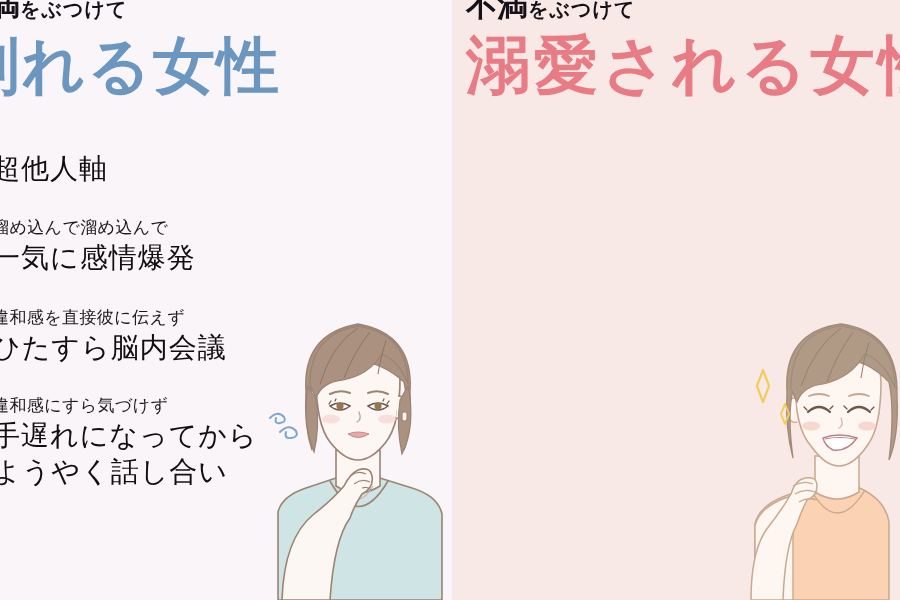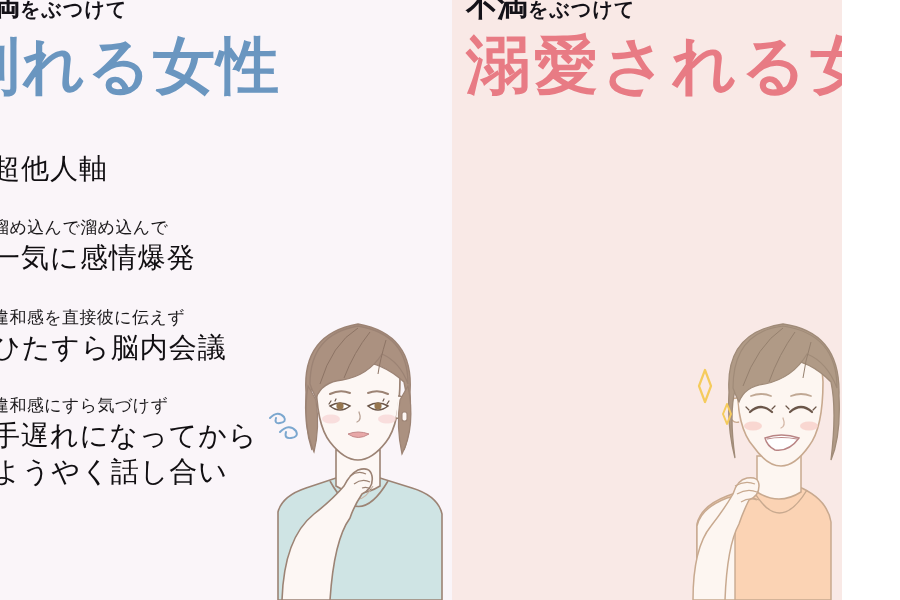--- a/index.html
+++ b/index.html
@@ -5,21 +5,21 @@
   * { margin:0; padding:0; box-sizing:border-box; }
   html,body { width:900px; height:600px; overflow:hidden; }
   body {
     font-family:"Liberation Sans","DejaVu Sans",sans-serif;
     background:#ffffff;
   }
   #stage { position:relative; width:900px; height:600px; overflow:hidden; display:flex; }
 
   .panel { position:relative; height:600px; overflow:hidden; }
   .panel-left  { width:452px; background:#faf5f9; }
-  .panel-right { width:390px; background:#f9e9e6; }
+  .panel-right { width:448px; background:#f9e9e6; }
 
   
   .head-wrap { position:absolute; top:0; }
   .head-left  { left:-42px; }
   .head-right { left:14px; }
 
   .kicker {
     white-space:nowrap;
     color:#141218;
     font-family:"Liberation Serif","DejaVu Serif",serif;

